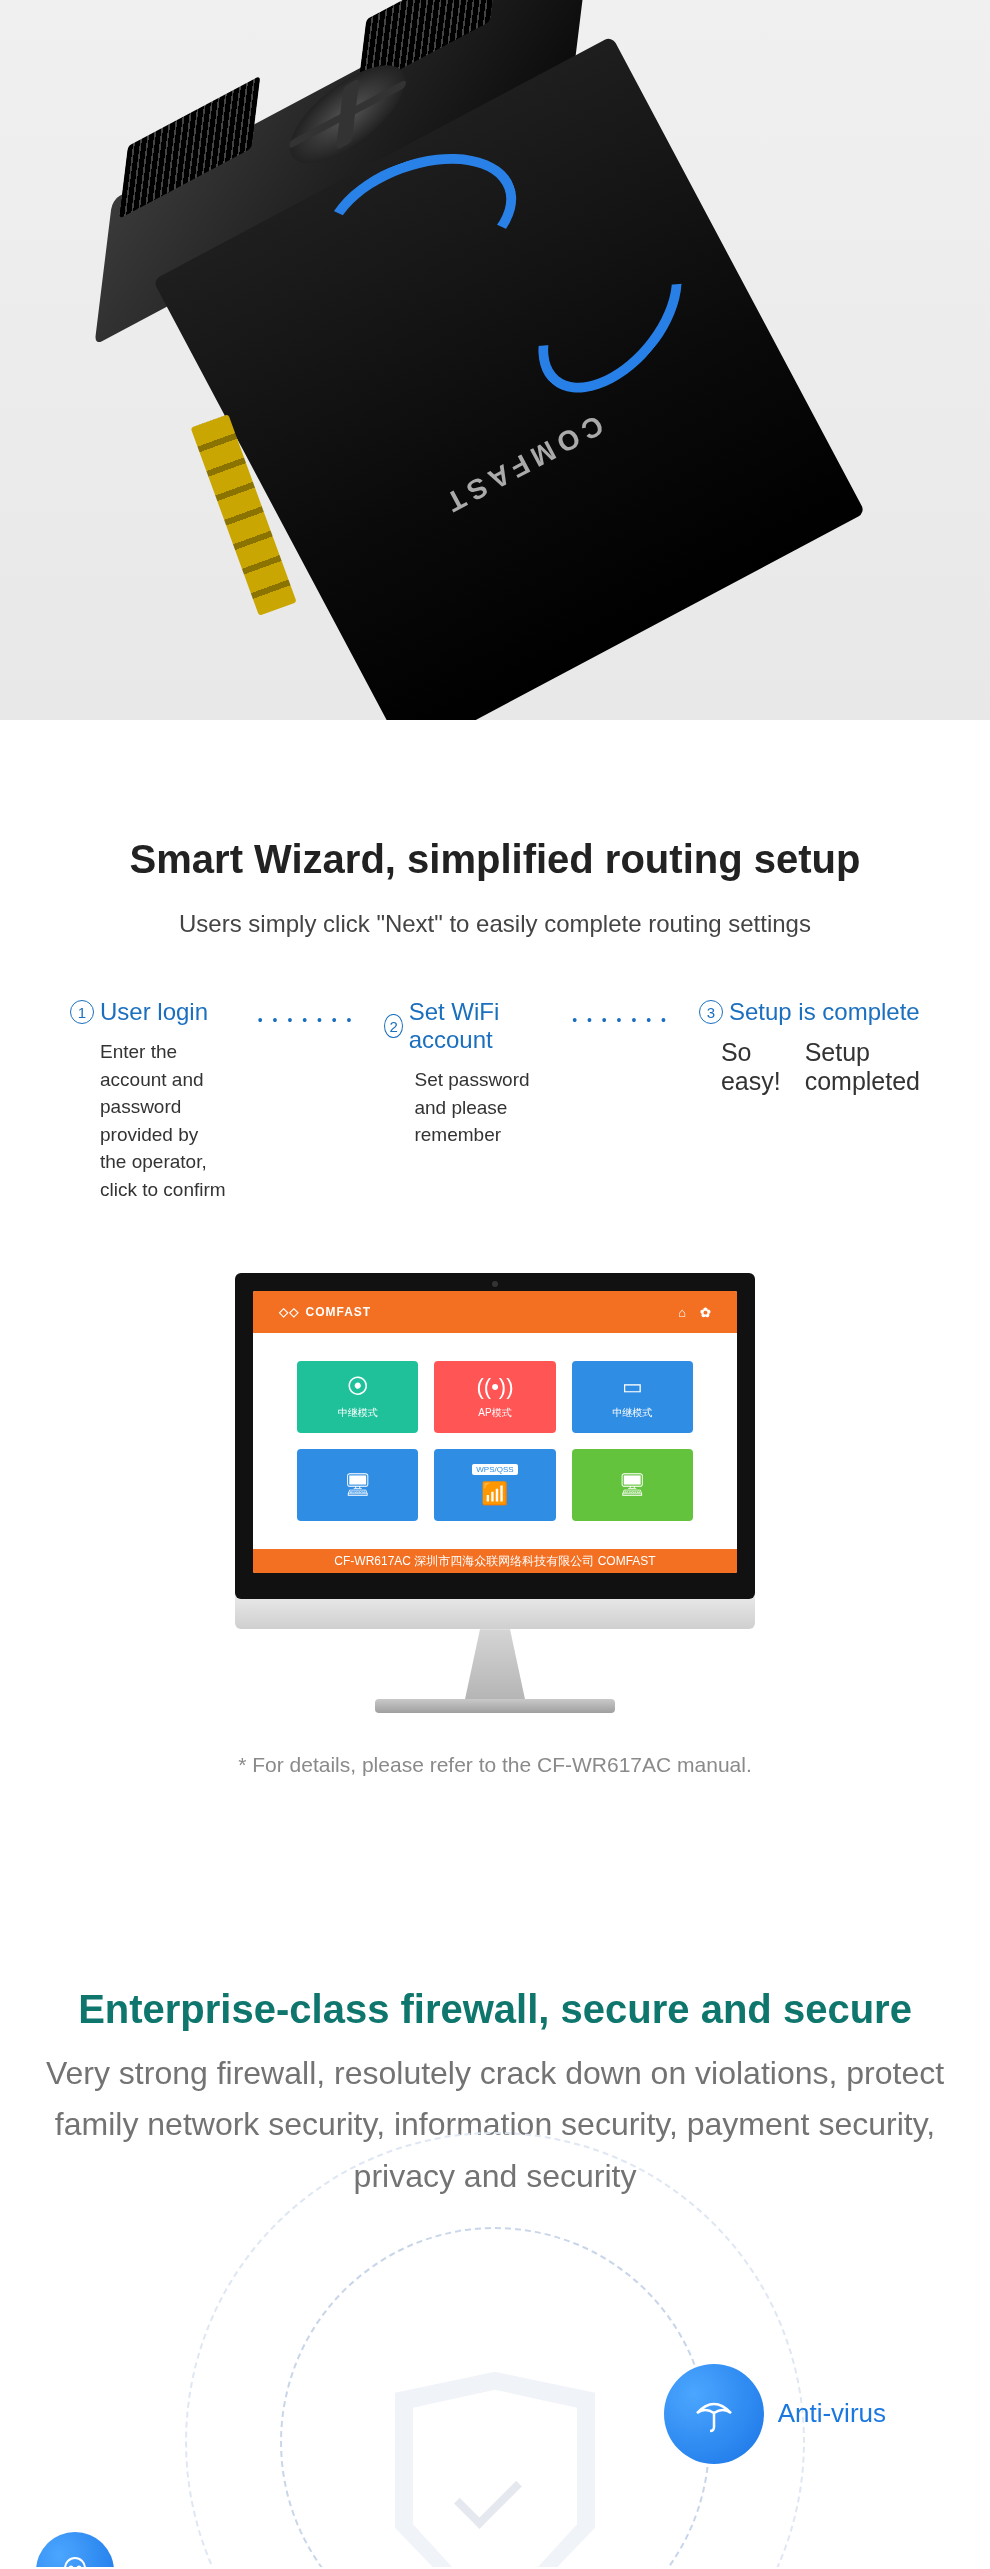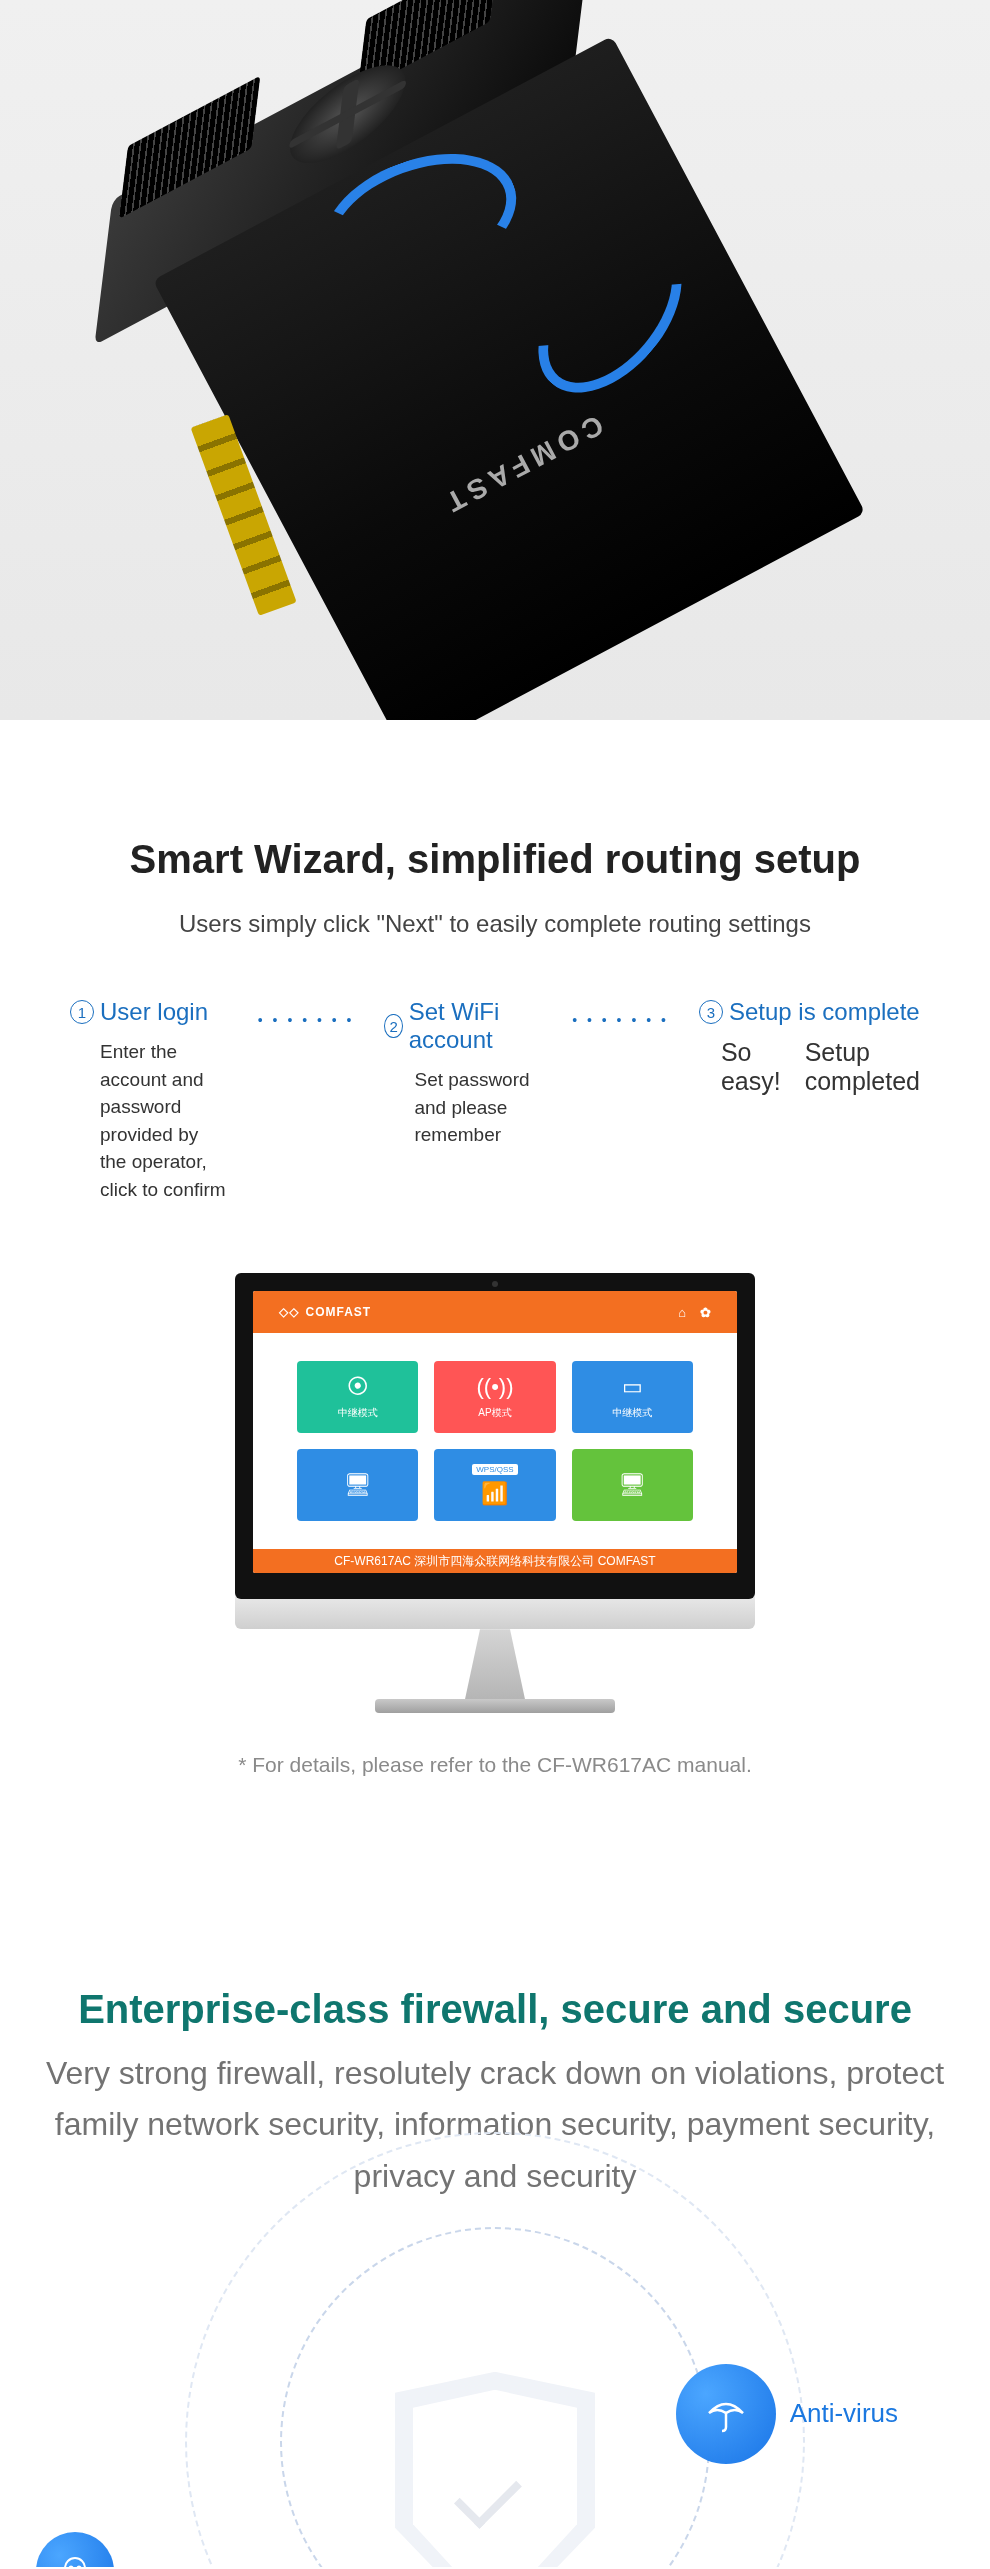--- a/index.html
+++ b/index.html
@@ -66,21 +66,21 @@
   .shield-inner { position:absolute; inset:18px; background:#fff; clip-path: polygon(50% 0,100% 8%,100% 60%,50% 100%,0 60%,0 8%); display:flex; align-items:center; justify-content:center;}
   .shield-check { width:60px; height:36px; border-left:8px solid #e5e8ee; border-bottom:8px solid #e5e8ee; transform:rotate(-45deg) translateY(-10px);}
   .ring1 { position:absolute; left:50%; top:170px; transform:translate(-50%,-50%); width:430px; height:430px; border:2px dashed #c9d6ea; border-radius:50%;}
   .ring2 { position:absolute; left:50%; top:170px; transform:translate(-50%,-50%); width:620px; height:620px; border:2px dashed #dfe7f3; border-radius:50%;}
   .bubble { position:absolute; display:flex; align-items:center; gap:14px; }
   .bubble .circ { width:100px; height:100px; background: radial-gradient(circle at 30% 30%, #4ba6ff, #1974e6); border-radius:50%; display:flex; align-items:center; justify-content:center; color:#fff; font-size:38px;}
   .bubble.sm .circ { width:78px; height:78px; font-size:30px;}
   .bubble .lbl { color:#1b78e0; font-size:26px; font-weight:300; white-space:nowrap;}
   .b-fraud { top:-16px; left:180px; }
   .b-fraud .lbl { order:-1; }
-  .b-virus { top:92px; right:52px; }
+  .b-virus { top:92px; right:64px; }
   .b-hijack { top:260px; left:-4px; }
   .b-hijack .lbl { order:-1; position:absolute; top:96px; left:-20px; }
   .b-crack { top:330px; right:-20px; }
   .b-crack .circ::after { content:"4"; position:absolute; font-size:18px; }
 </style>
 </head>
 <body>
 
 <section class="hero">
   <div class="router">

